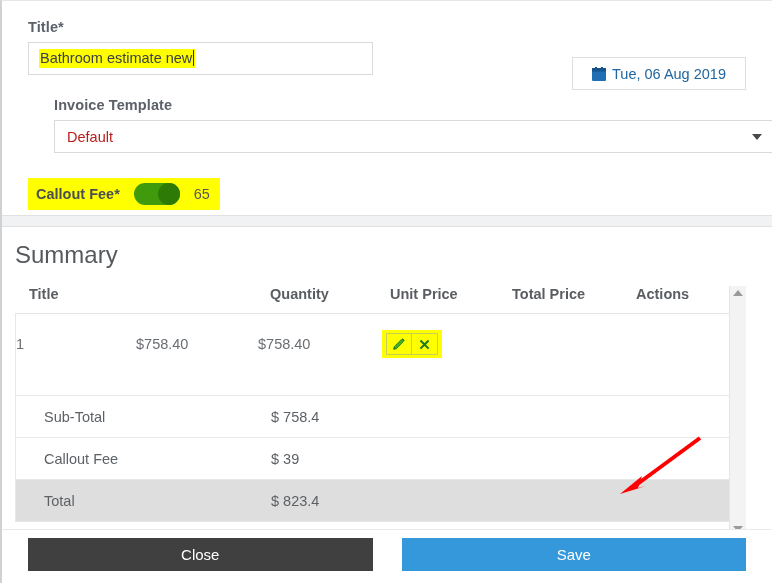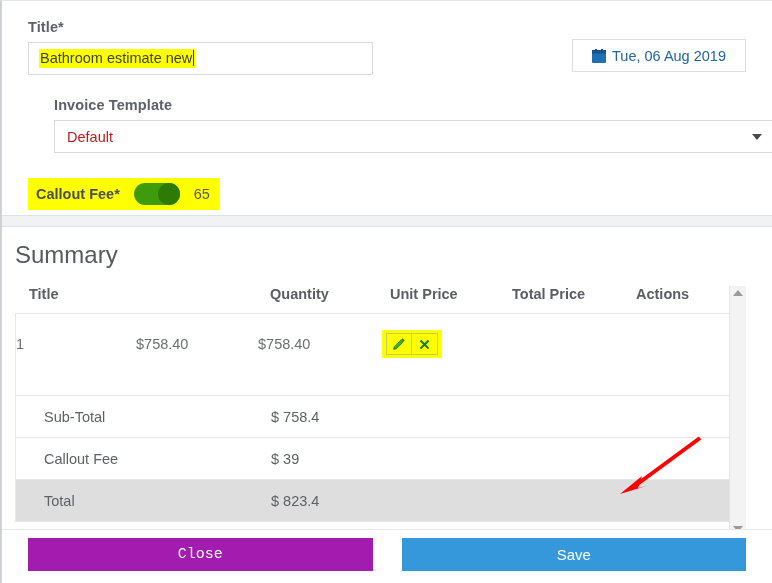--- a/index.html
+++ b/index.html
@@ -58,21 +58,21 @@
   .caret {
     display: inline-block;
     width: 1px; height: 16px;
     background: #333;
     vertical-align: -3px;
     margin-left: 1px;
   }
 
   .date-button {
     position: absolute;
-    right: 26px; top: 38px;
+    right: 26px; top: 56px;
     width: 174px; height: 33px;
     border: 1px solid #dcdfe2;
     background: #fff;
     display: flex;
     align-items: center;
     justify-content: center;
     gap: 6px;
     color: #21669e;
     font-size: 14.5px;
     cursor: pointer;
@@ -265,21 +265,21 @@
   }
   .btn {
     flex: 1;
     height: 33px;
     border: none;
     color: #fff;
     font-size: 15px;
     font-family: "Liberation Sans", sans-serif;
     cursor: pointer;
   }
-  .btn-close { background: #a21caf; font-family: Liberation Mono, monospace; }
+  .btn-close { background: #404040; }
   .btn-save  { background: #3498db; }
 </style>
 </head>
 <body>
 
 <div id="page">
 
   <div class="form-section">
 
     <div class="field-label">Title*</div>

